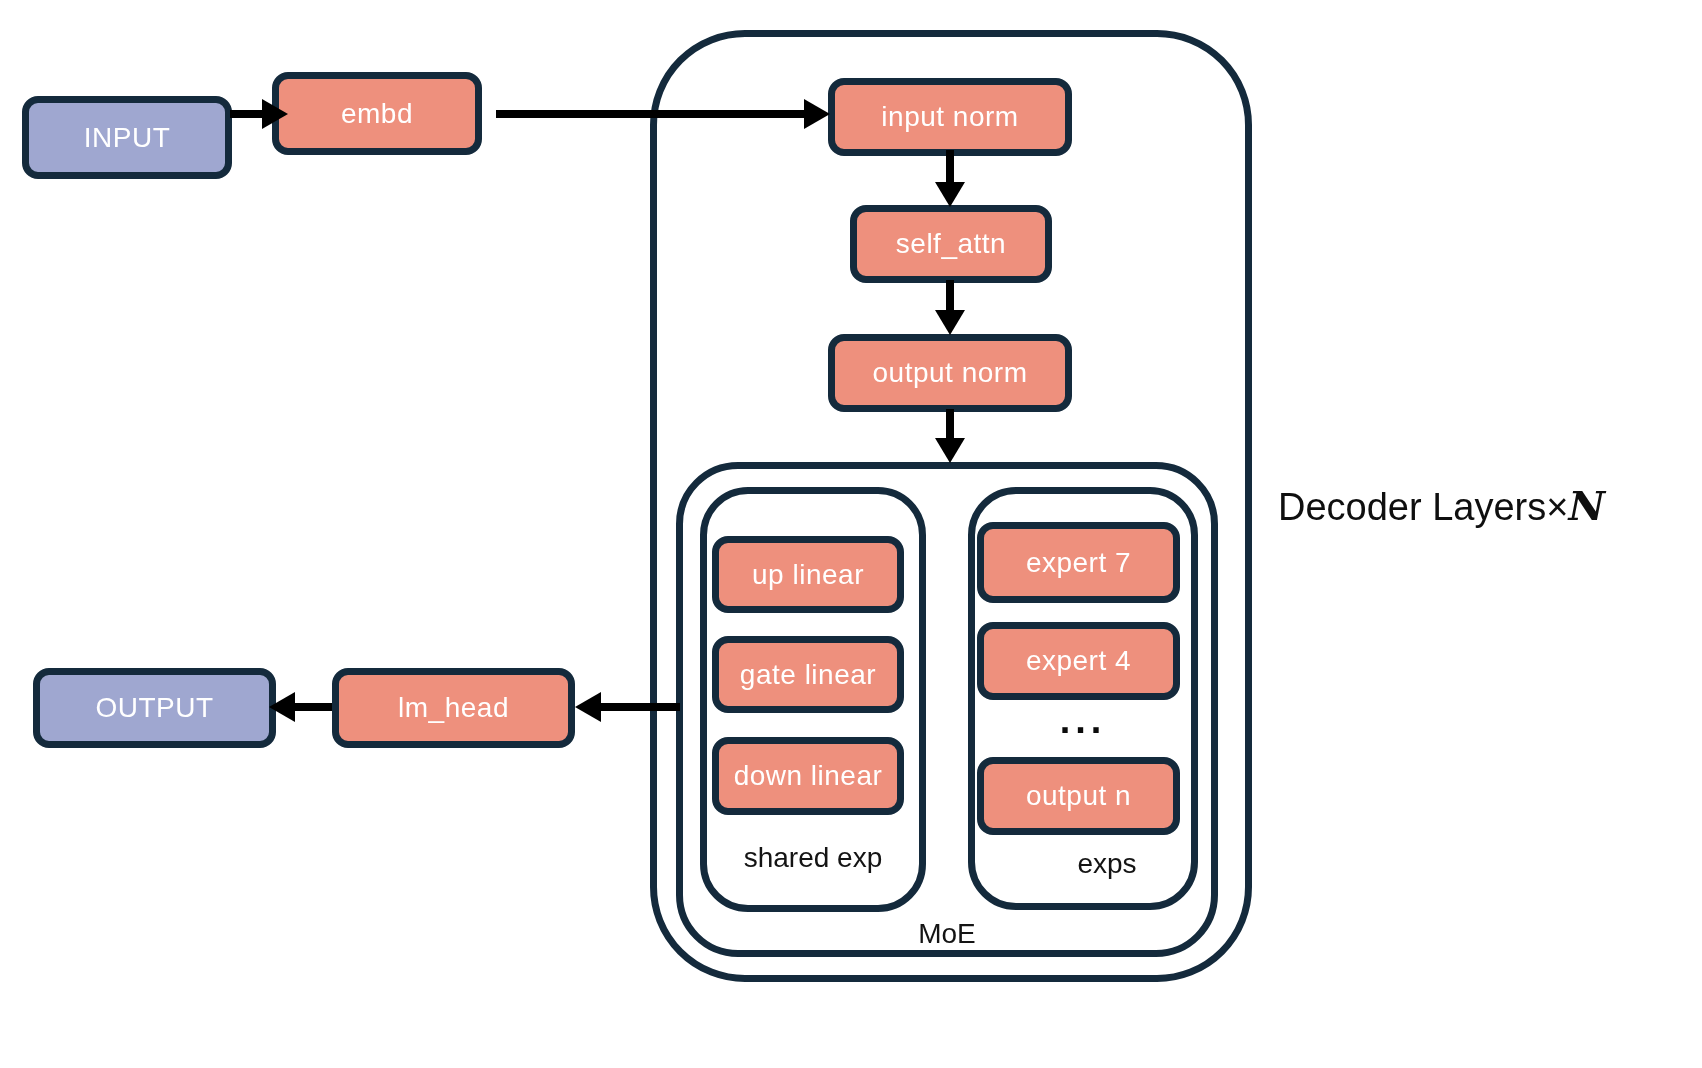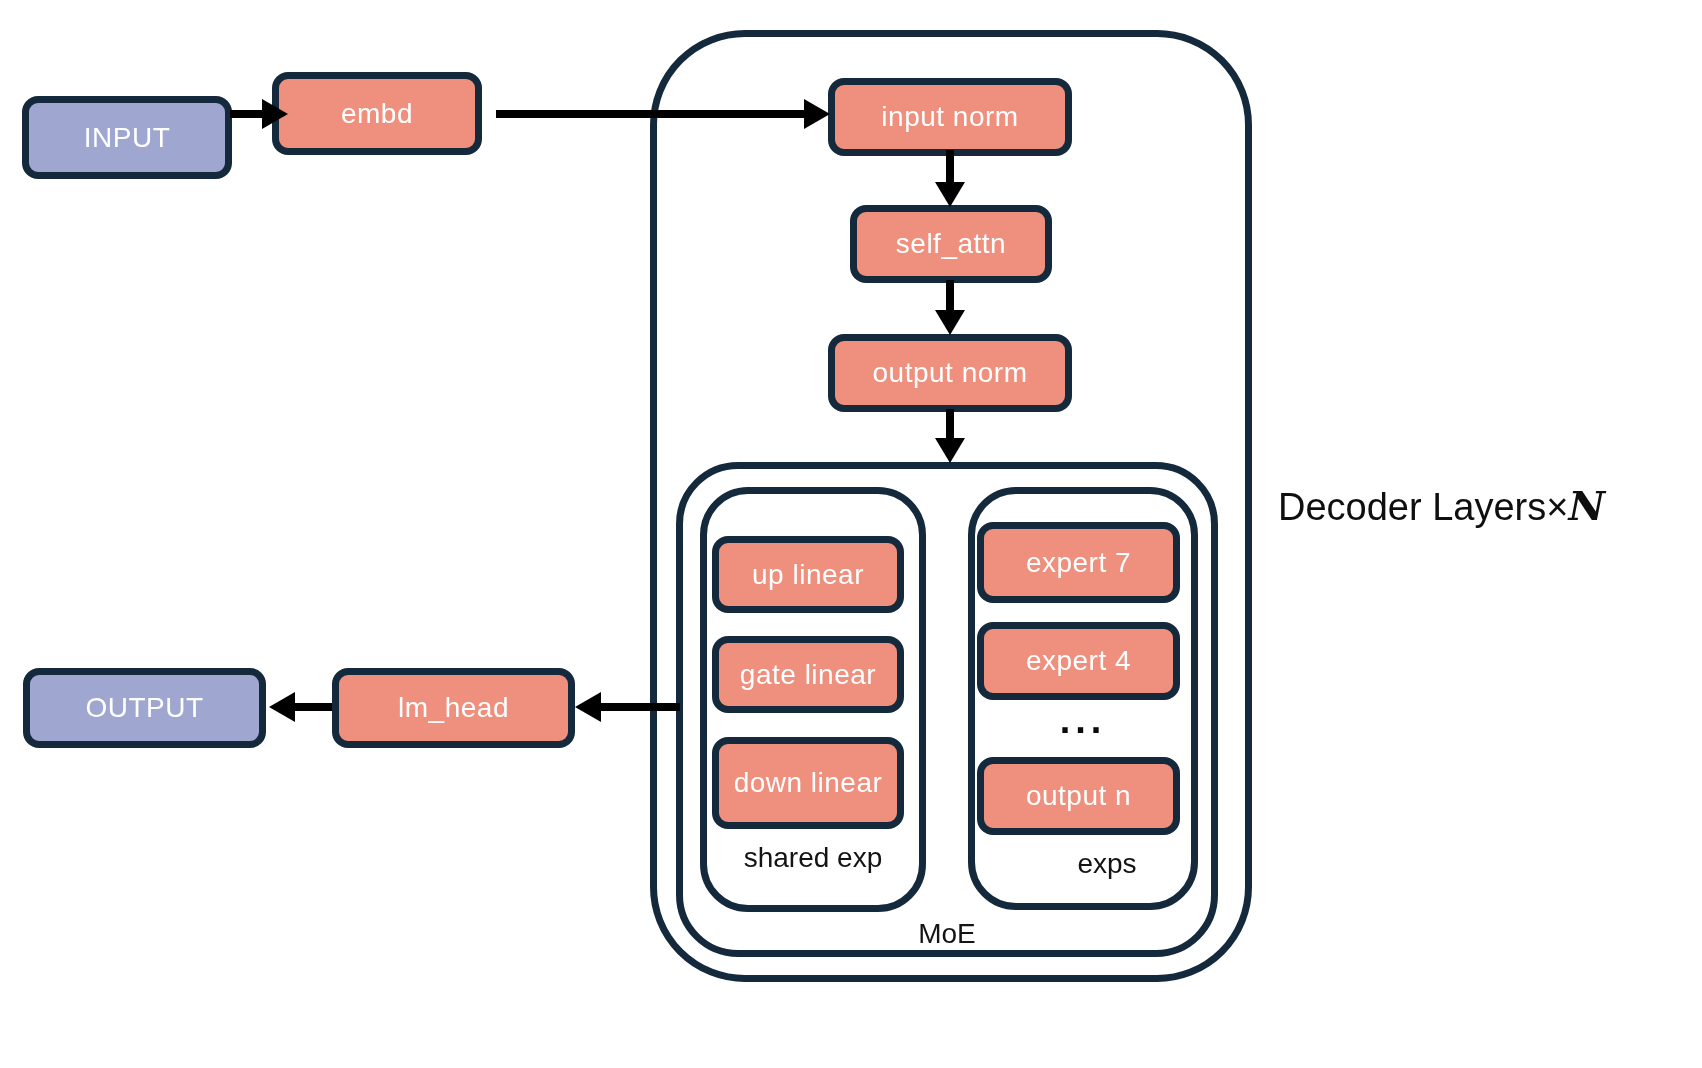--- a/index.html
+++ b/index.html
@@ -85,21 +85,21 @@
   <div class="container moe"></div>
   <div class="container shared"></div>
   <div class="container expsbox"></div>
 
   <div class="node purple" style="left:22px;top:72px;width:210px;height:83px;margin-top:24px;">
     <span>INPUT</span>
   </div>
   <div class="node pink" style="left:272px;top:72px;width:210px;height:83px;align-items:center;">
     <span>embd</span>
   </div>
-  <div class="node purple" style="left:23px;top:668px;width:243px;height:80px;">
+  <div class="node purple" style="left:33px;top:668px;width:243px;height:80px;">
     <span>OUTPUT</span>
   </div>
   <div class="node pink" style="left:332px;top:668px;width:243px;height:80px;">
     <span>lm_head</span>
   </div>
 
   <div class="node pink" style="left:828px;top:78px;width:244px;height:78px;">
     <span>input norm</span>
   </div>
   <div class="node pink" style="left:850px;top:205px;width:202px;height:78px;">
@@ -108,21 +108,21 @@
   <div class="node pink" style="left:828px;top:334px;width:244px;height:78px;align-items:center;">
     <span>output norm</span>
   </div>
 
   <div class="node pink" style="left:712px;top:536px;width:192px;height:77px;">
     <span>up linear</span>
   </div>
   <div class="node pink" style="left:712px;top:636px;width:192px;height:77px;">
     <span>gate linear</span>
   </div>
-  <div class="node pink" style="left:712px;top:737px;width:192px;height:92px;">
+  <div class="node pink" style="left:712px;top:737px;width:192px;height:78px;">
     <span>down linear</span>
   </div>
   <div class="sublabel" style="left:700px;top:842px;width:226px;">shared exp</div>
 
   <div class="node pink" style="left:977px;top:522px;width:203px;height:81px;">
     <span>expert 7</span>
   </div>
   <div class="node pink" style="left:977px;top:622px;width:203px;height:78px;">
     <span>expert 4</span>
   </div>

